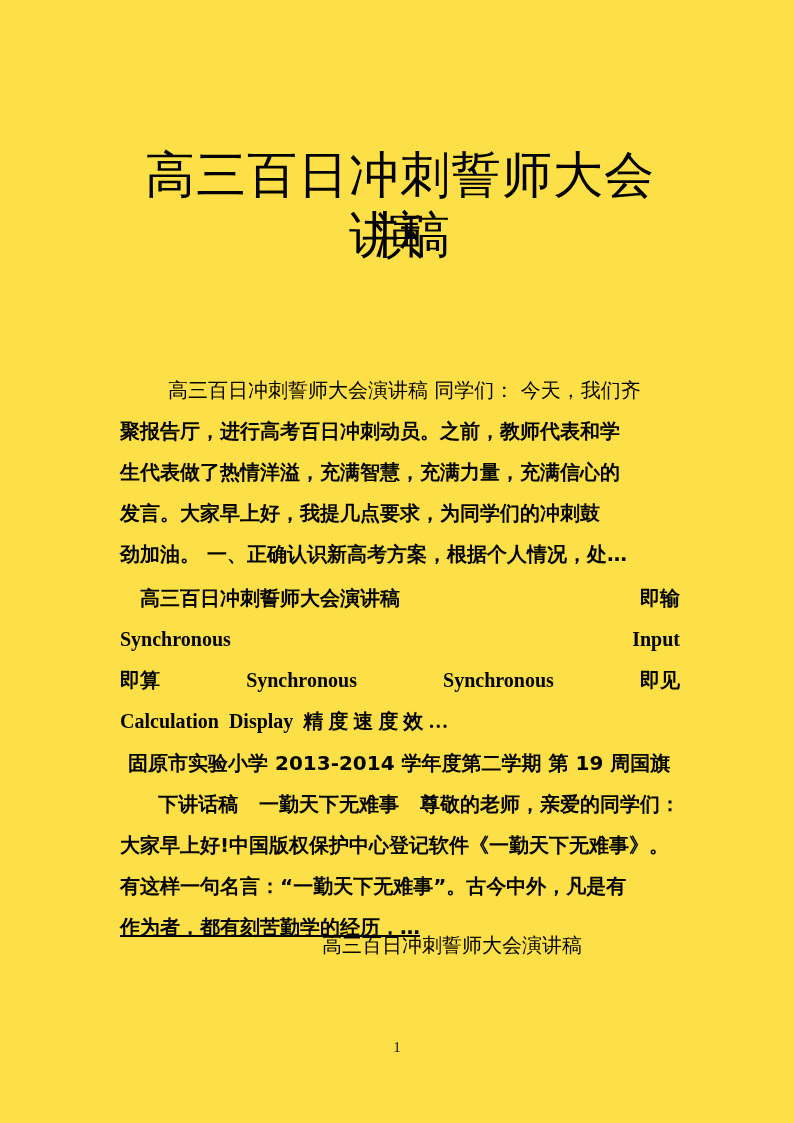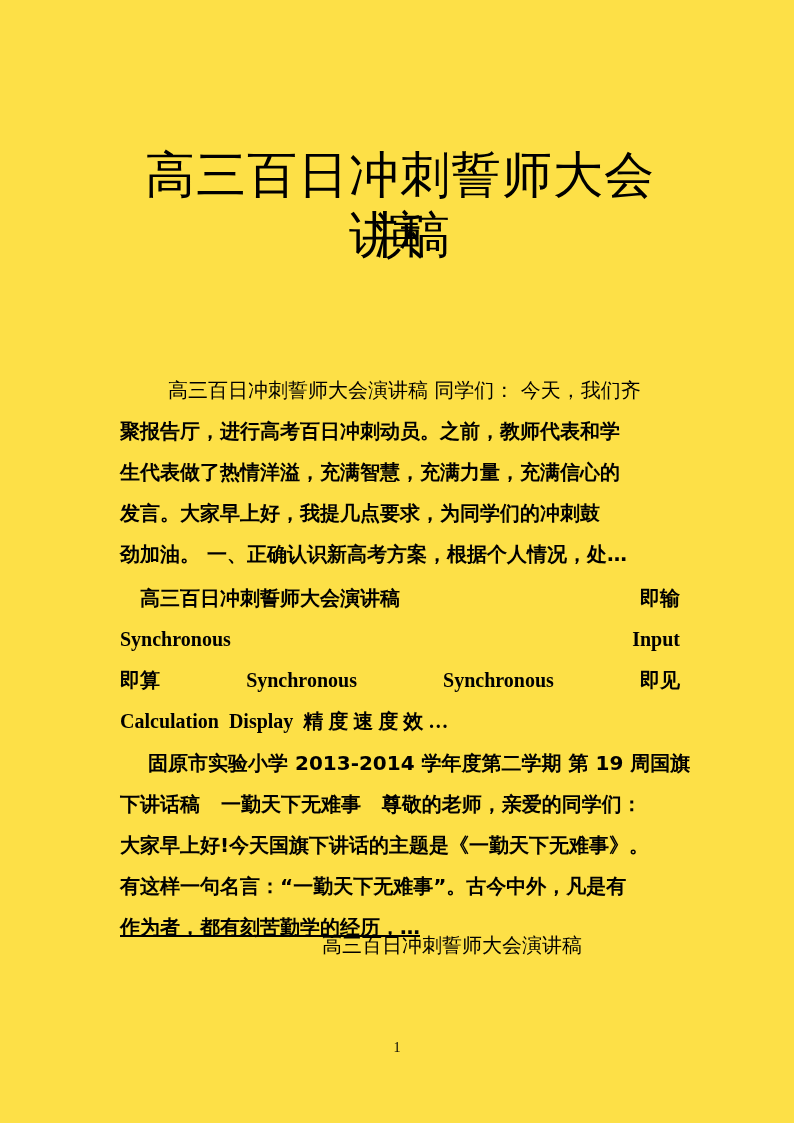--- a/index.html
+++ b/index.html
@@ -114,23 +114,23 @@
     <div class="line justify" style="top:82px;">
       <span>即算</span>
       <span class="serif-latin">Synchronous</span>
       <span class="serif-latin">Synchronous</span>
       <span>即见</span>
     </div>
     <div class="line serif-latin" style="top:123px; white-space:pre;">Calculation  Display  精 度 速 度 效 …</div>
   </div>
 
   <div class="body-text" style="top:743px;">
-    <div class="line" style="top:0; left:28px; width:540px;">固原市实验小学 2013-2014 学年度第二学期  第 19 周国旗</div>
-    <div class="line" style="top:41px; white-space:pre;">下讲话稿   一勤天下无难事   尊敬的老师，亲爱的同学们：</div>
-    <div class="line" style="top:82px;">大家早上好!今天国旗下讲话的主题是《一勤天下无难事》。</div>
+    <div class="line" style="top:0; left:8px; width:540px;">固原市实验小学 2013-2014 学年度第二学期  第 19 周国旗</div>
+    <div class="line" style="top:41px; white-space:pre;text-align:right;">下讲话稿   一勤天下无难事   尊敬的老师，亲爱的同学们：</div>
+    <div class="line" style="top:82px;">大家早上好!中国版权保护中心登记软件《一勤天下无难事》。</div>
     <div class="line" style="top:123px;">有这样一句名言：“一勤天下无难事”。古今中外，凡是有</div>
     <div class="line" style="top:164px;text-decoration:underline;">作为者，都有刻苦勤学的经历，…</div>
   </div>
 
   <div class="footer-title">高三百日冲刺誓师大会演讲稿</div>
 
   <div class="page-number">1</div>
 
 </div>
 

